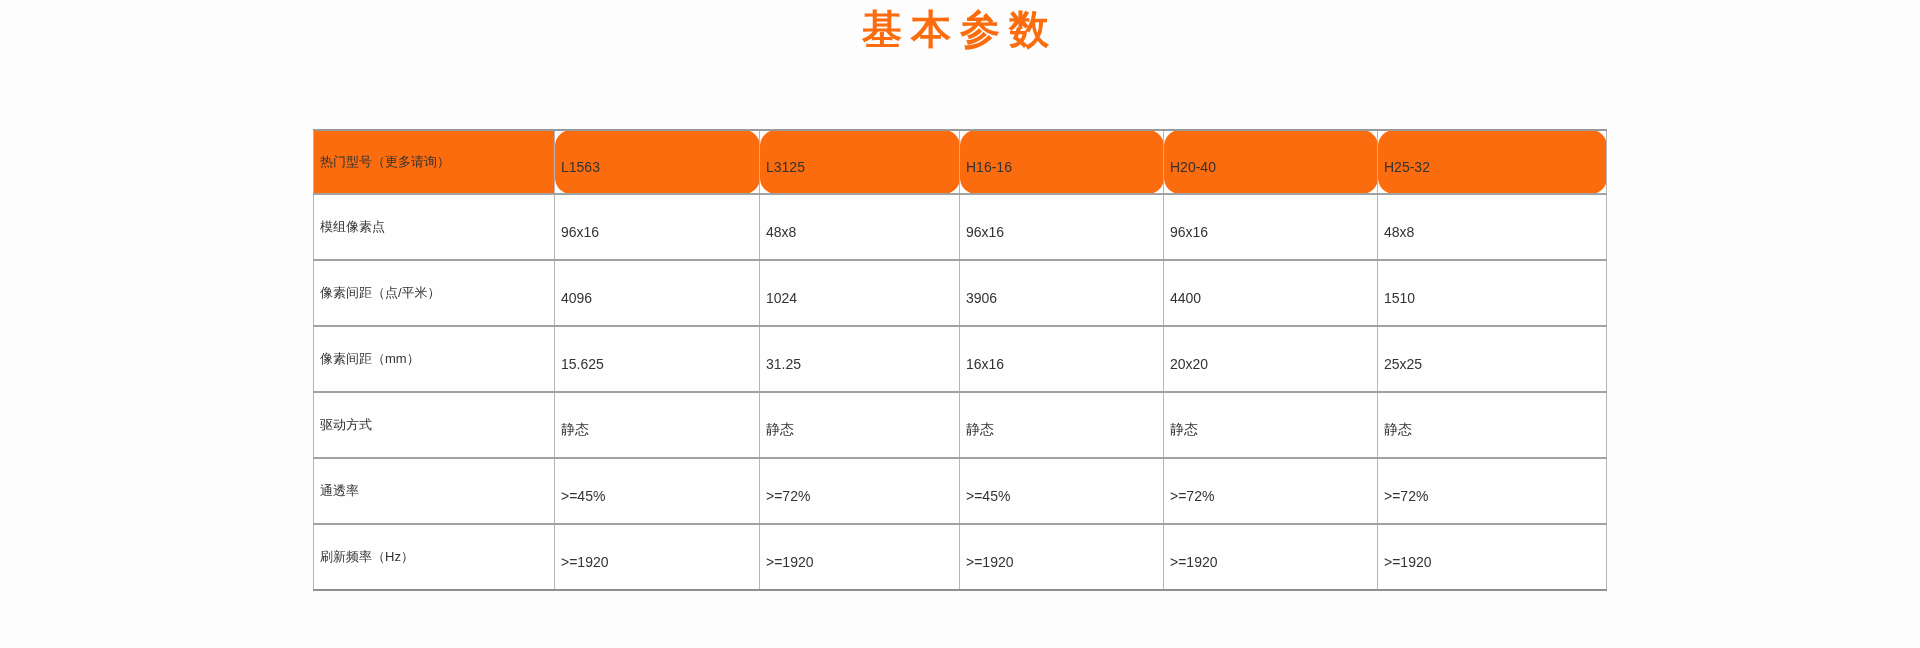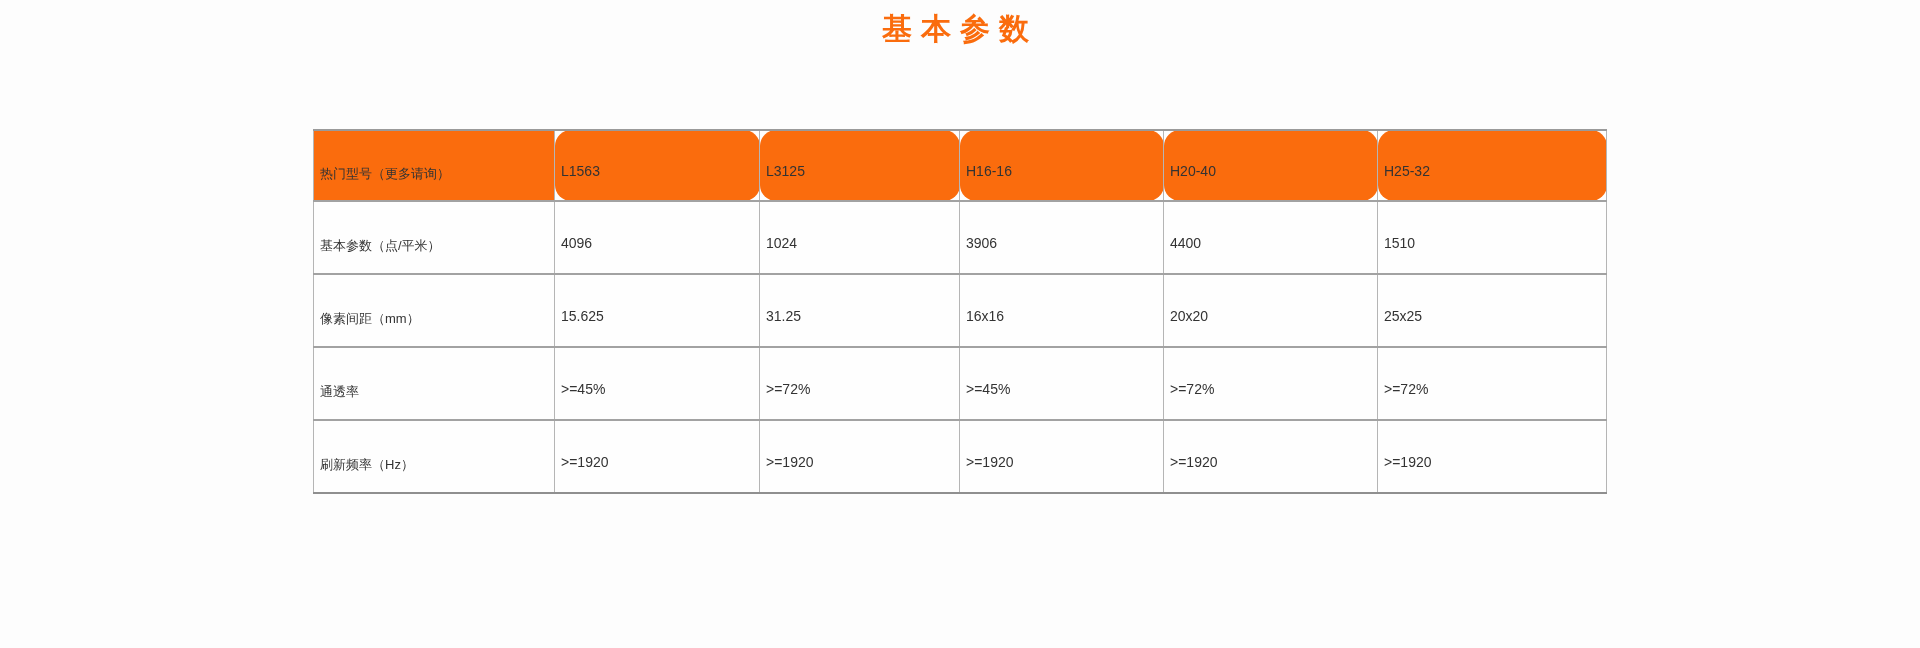--- a/index.html
+++ b/index.html
@@ -15,21 +15,21 @@
     font-family: "Liberation Sans", "DejaVu Sans", sans-serif;
     color: #333333;
   }
   .page-title {
     position: absolute;
     top: 0;
     left: 0;
     width: 100%;
     margin: 0;
     text-align: center;
-    font-size: 30px;
+    font-size: 40px;
     line-height: 58px;
     font-weight: bold;
     letter-spacing: 9px;
     color: #fa6c0d;
   }
   table.spec-table {
     position: absolute;
     left: 313px;
     top: 129px;
     width: 1293px;
@@ -41,21 +41,21 @@
   .spec-table td {
     border-left: 1px solid #b5b5b5;
     border-right: 1px solid #b5b5b5;
     border-top: 2px solid #a2a2a2;
     border-bottom: 2px solid #a2a2a2;
     text-align: left;
     vertical-align: middle;
     font-weight: normal;
     font-size: 14px;
     color: #333333;
-    padding: 17px 4px 0 6px;
+    padding: 0 4px 0 6px;
     overflow: hidden;
     white-space: nowrap;
   }
   .spec-table thead th {
     background: #fa6c0d;
     height: 52px;
     border-top: 2px solid #9a9a9a;
   }
   .spec-table tbody td {
     height: 54px;
@@ -92,34 +92,50 @@
       <th class="label-cell">热门型号（更多请询）</th>
       <th class="value-cell">L1563</th>
       <th class="value-cell">L3125</th>
       <th class="value-cell">H16-16</th>
       <th class="value-cell">H20-40</th>
       <th class="value-cell">H25-32</th>
     </tr>
   </thead>
   <tbody>
     <tr>
-      <td class="label-cell">基本参数（点/平米）</td>
+      <td class="label-cell">模组像素点</td>
+      <td class="value-cell">96x16</td>
+      <td class="value-cell">48x8</td>
+      <td class="value-cell">96x16</td>
+      <td class="value-cell">96x16</td>
+      <td class="value-cell">48x8</td>
+    </tr>
+    <tr>
+      <td class="label-cell">像素间距（点/平米）</td>
       <td class="value-cell">4096</td>
       <td class="value-cell">1024</td>
       <td class="value-cell">3906</td>
       <td class="value-cell">4400</td>
       <td class="value-cell">1510</td>
     </tr>
     <tr>
       <td class="label-cell">像素间距（mm）</td>
       <td class="value-cell">15.625</td>
       <td class="value-cell">31.25</td>
       <td class="value-cell">16x16</td>
       <td class="value-cell">20x20</td>
       <td class="value-cell">25x25</td>
+    </tr>
+    <tr>
+      <td class="label-cell">驱动方式</td>
+      <td class="value-cell">静态</td>
+      <td class="value-cell">静态</td>
+      <td class="value-cell">静态</td>
+      <td class="value-cell">静态</td>
+      <td class="value-cell">静态</td>
     </tr>
     <tr>
       <td class="label-cell">通透率</td>
       <td class="value-cell">&gt;=45%</td>
       <td class="value-cell">&gt;=72%</td>
       <td class="value-cell">&gt;=45%</td>
       <td class="value-cell">&gt;=72%</td>
       <td class="value-cell">&gt;=72%</td>
     </tr>
     <tr>

